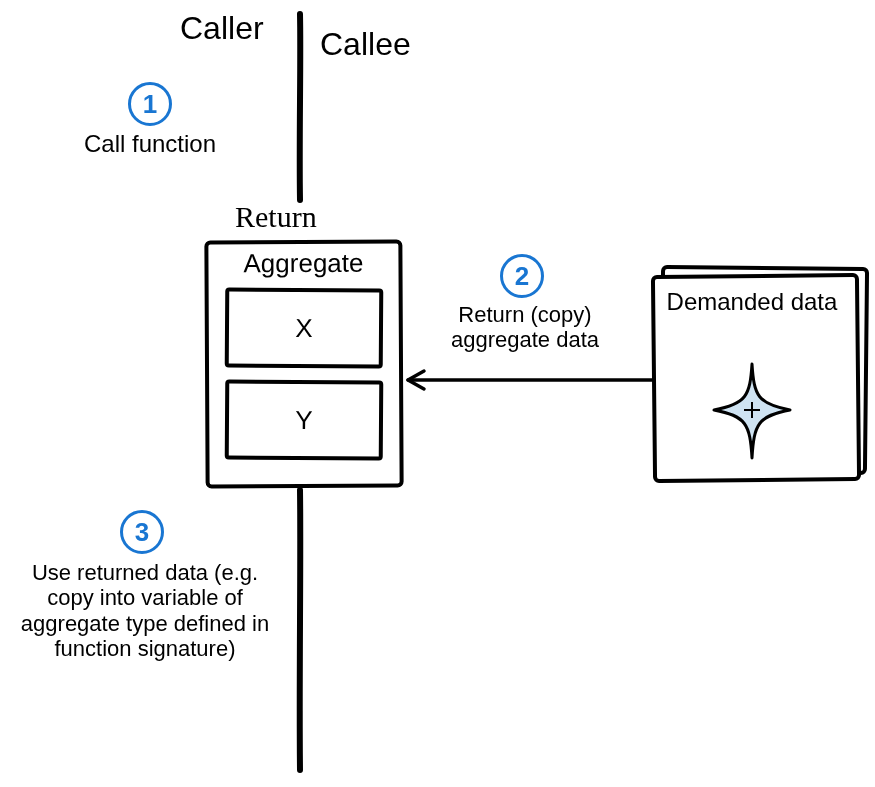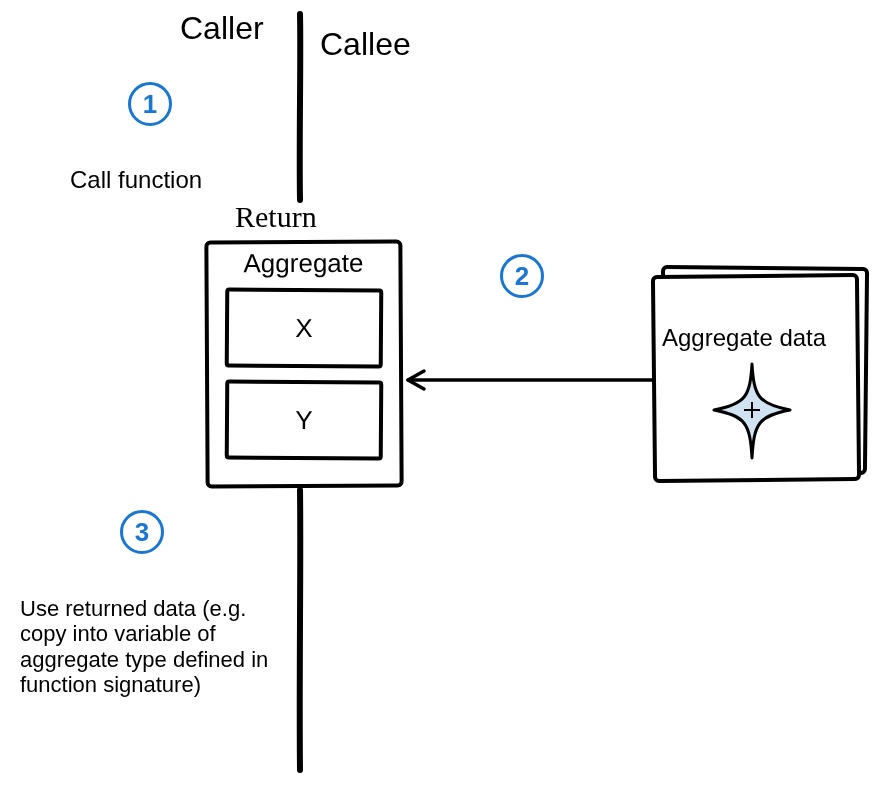--- a/index.html
+++ b/index.html
@@ -15,22 +15,22 @@
     position: relative;
     width: 696px;
     height: 787px;
   }
   .txt {
     position: absolute;
     white-space: pre;
     line-height: 1.15;
   }
   .center {
+    text-align: center;
     white-space: normal;
-    margin-top: 36px;
   }
   .step-circle {
     position: absolute;
     width: 38px;
     height: 38px;
     border: 3px solid #1976d2;
     border-radius: 50%;
     color: #1976d2;
     font-size: 26px;
     font-weight: 600;
@@ -101,24 +101,26 @@
   <div class="field" style="left:225px;top:288px;width:150px;height:72px;">
     <span>X</span>
   </div>
   <div class="field" style="left:225px;top:380px;width:150px;height:72px;">
     <span>Y</span>
   </div>
 
   <div class="step-circle" style="left:500px;top:254px;">
     <span>2</span>
   </div>
+  <div class="txt center" style="left:425px;top:302px;width:200px;font-size:22px;">Return (copy)
+aggregate data</div>
 
   <div class="shadow-back" style="left:660px;top:266px;width:200px;height:200px;"></div>
   <div class="hbox" style="left:652px;top:274px;width:200px;height:200px;transform:rotate(-0.6deg);"></div>
-  <div class="txt center" style="left:662px;top:288px;width:180px;font-size:24px;">Aggregate
+  <div class="txt center" style="left:662px;top:288px;width:180px;font-size:24px;">Demanded
 data</div>
 
   <svg style="position:absolute;left:712px;top:362px" width="80" height="100">
     <path d="M40 2 C 42 34, 46 42, 78 48 C 46 54, 42 62, 40 96 C 38 62, 34 54, 2 48 C 34 42, 38 34, 40 2 Z" fill="#cfe3f2" stroke="#000" stroke-width="3" stroke-linejoin="round"></path>
     <line x1="40" y1="40" x2="40" y2="56" stroke="#000" stroke-width="2"></line>
     <line x1="32" y1="48" x2="48" y2="48" stroke="#000" stroke-width="2"></line>
   </svg>
 
   <div class="step-circle" style="left:120px;top:510px;">
     <span>3</span>

